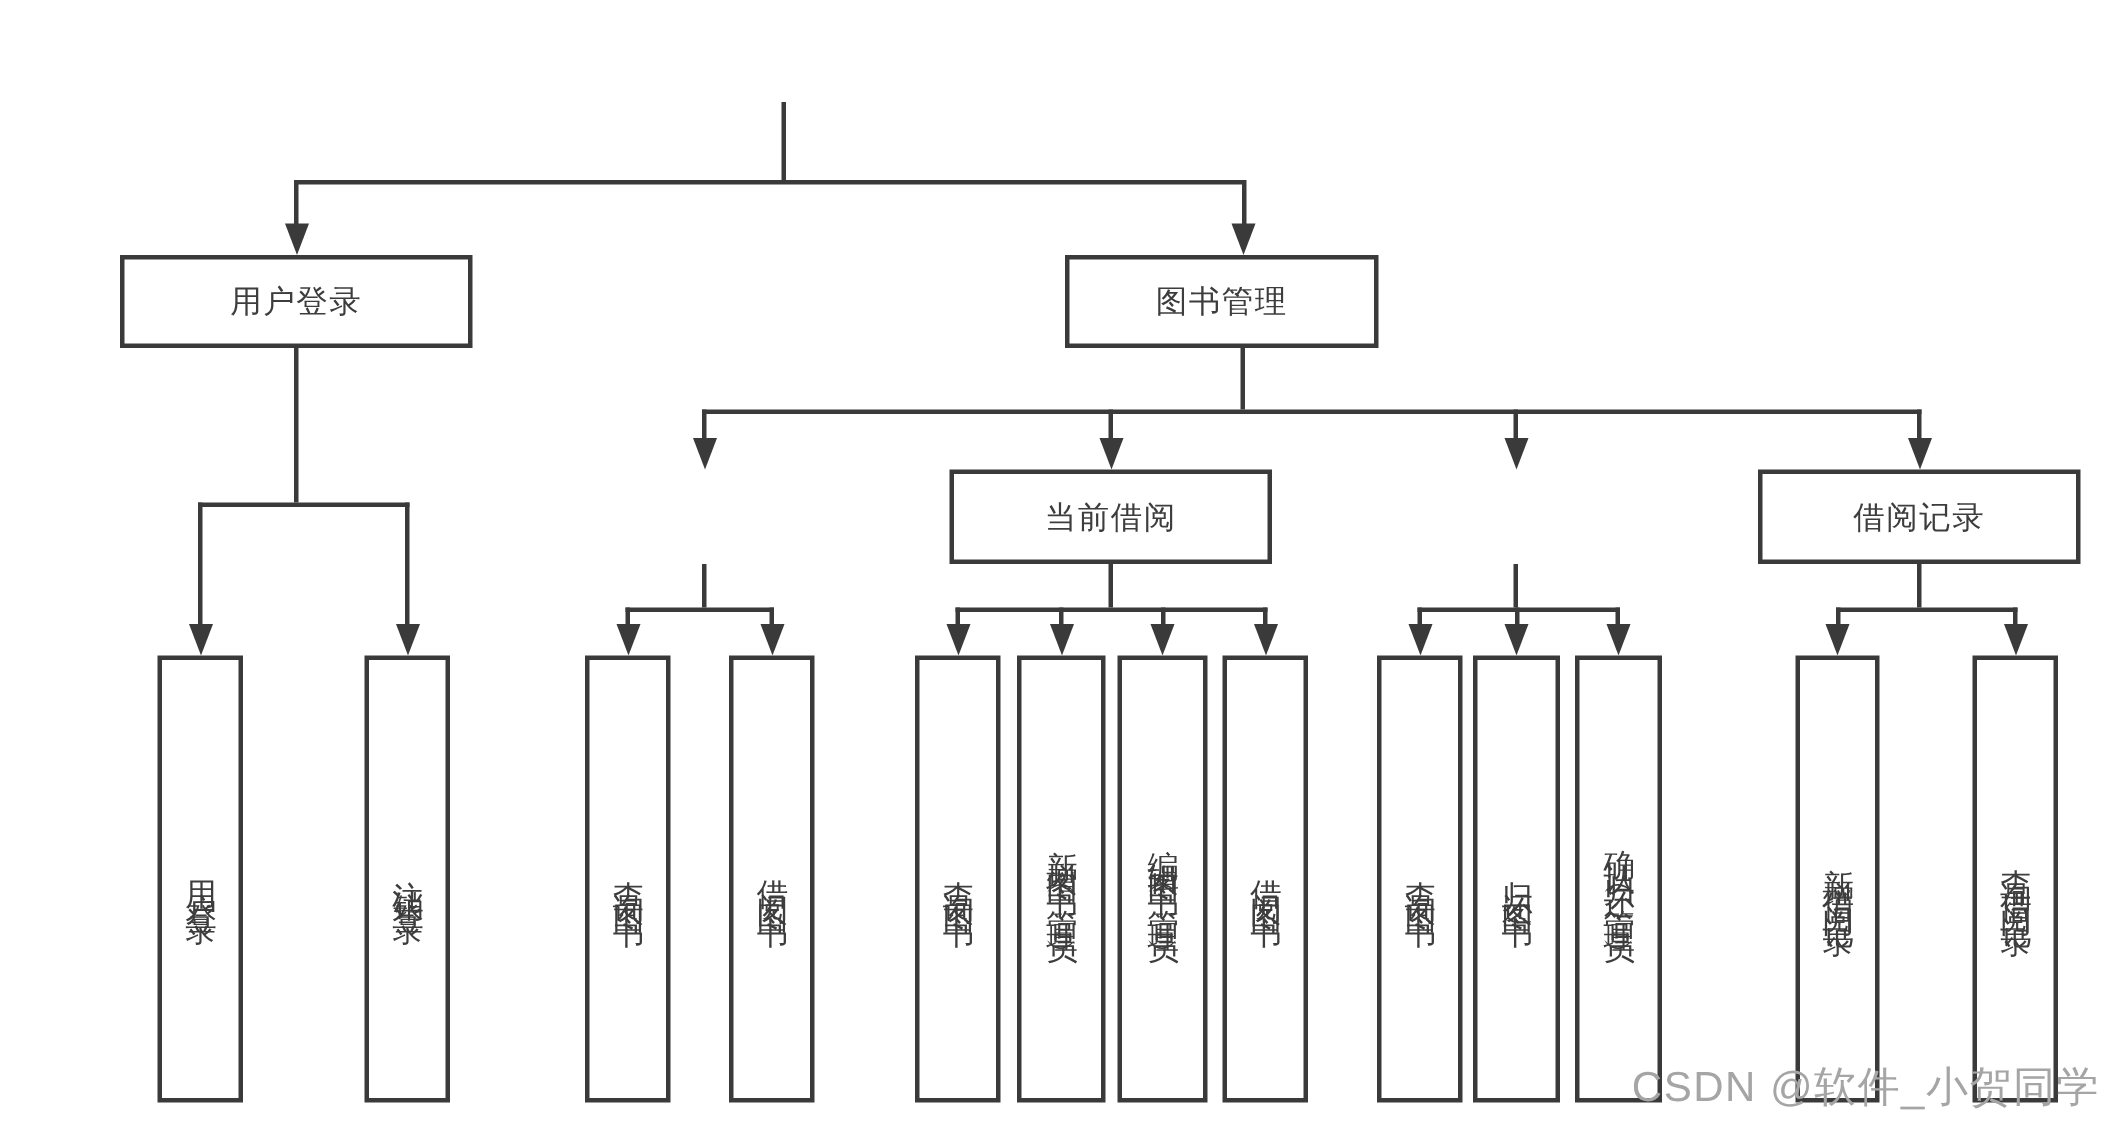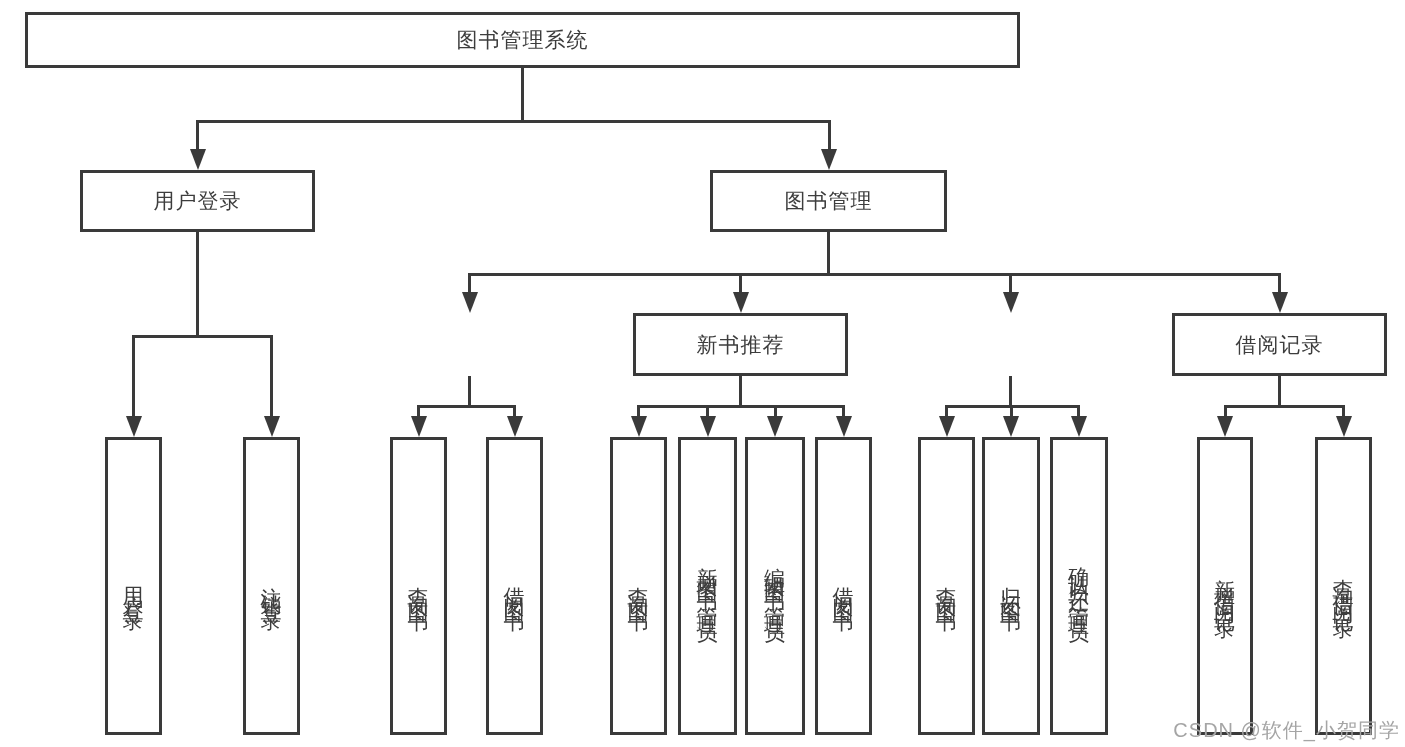--- a/index.html
+++ b/index.html
@@ -43,46 +43,43 @@
   .arrow{
     position:absolute;
     width:0;height:0;
     border-left:8px solid transparent;
     border-right:8px solid transparent;
     border-top:21px solid var(--line);
   }
   .watermark{
     position:absolute;
     right:5px;bottom:3px;
-    font-size:20px;
+    font-size:28px;
     color:var(--wm);
     letter-spacing:1px;
     z-index:10;
   }
 </style>
 </head>
 <body>
 
 <div class="canvas">
 
-  <div class="box" style="left:25px;top:12px;width:995px;height:56px">
-    <span>图书管理系统</span>
-  </div>
 
   <div class="vl" style="left:521px;top:68px;height:52px"></div>
   <div class="hl" style="left:196px;top:120px;width:634px"></div>
   <div class="vl" style="left:196px;top:120px;height:31px"></div>
   <div class="arrow" style="left:190px;top:149px"></div>
   <div class="vl" style="left:828px;top:120px;height:31px"></div>
   <div class="arrow" style="left:821px;top:149px"></div>
 
   <div class="box" style="left:80px;top:170px;width:235px;height:62px">
     <span>用户登录</span>
   </div>
-  <div class="box" style="left:710px;top:170px;width:237px;height:62px">
+  <div class="box" style="left:710px;top:170px;width:209px;height:62px">
     <span>图书管理</span>
   </div>
 
   <div class="vl" style="left:196px;top:232px;height:103px"></div>
   <div class="hl" style="left:132px;top:335px;width:141px"></div>
   <div class="vl" style="left:132px;top:335px;height:83px"></div>
   <div class="arrow" style="left:126px;top:416px"></div>
   <div class="vl" style="left:270px;top:335px;height:83px"></div>
   <div class="arrow" style="left:264px;top:416px"></div>
 
@@ -91,21 +88,21 @@
   <div class="vl" style="left:468px;top:273px;height:21px"></div>
   <div class="arrow" style="left:462px;top:292px"></div>
   <div class="vl" style="left:739px;top:273px;height:21px"></div>
   <div class="arrow" style="left:733px;top:292px"></div>
   <div class="vl" style="left:1009px;top:273px;height:21px"></div>
   <div class="arrow" style="left:1003px;top:292px"></div>
   <div class="vl" style="left:1278px;top:273px;height:21px"></div>
   <div class="arrow" style="left:1272px;top:292px"></div>
 
   <div class="box" style="left:633px;top:313px;width:215px;height:63px">
-    <span>新书推荐</span>
+    <span>当前借阅</span>
   </div>
   <div class="box" style="left:1172px;top:313px;width:215px;height:63px">
     <span>借阅记录</span>
   </div>
 
   <div class="vl" style="left:468px;top:376px;height:29px"></div>
   <div class="hl" style="left:417px;top:405px;width:99px"></div>
   <div class="vl" style="left:417px;top:405px;height:13px"></div>
   <div class="arrow" style="left:411px;top:416px"></div>
   <div class="vl" style="left:513px;top:405px;height:13px"></div>

